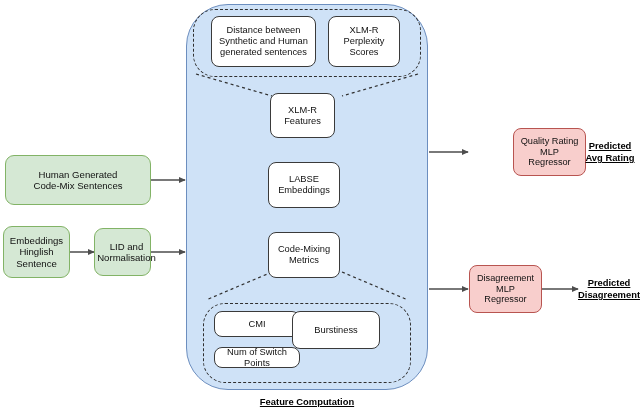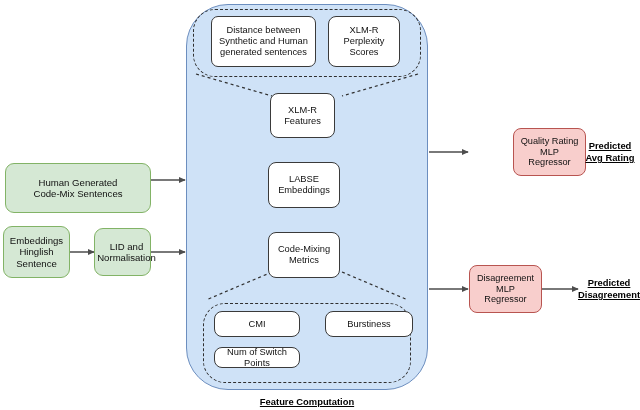--- a/index.html
+++ b/index.html
@@ -83,50 +83,50 @@
 
     <line x1="542" y1="289" x2="578" y2="289" stroke="#4d4d4d" stroke-width="1.5" marker-end="url(#arrowhead)"></line>
 
     <line x1="196" y1="74" x2="272" y2="96" stroke="#2f2f2f" stroke-width="1.2" stroke-dasharray="3,3"></line>
     <line x1="418" y1="74" x2="342" y2="96" stroke="#2f2f2f" stroke-width="1.2" stroke-dasharray="3,3"></line>
 
     <line x1="272" y1="272" x2="206" y2="300" stroke="#2f2f2f" stroke-width="1.2" stroke-dasharray="3,3"></line>
     <line x1="342" y1="272" x2="408" y2="300" stroke="#2f2f2f" stroke-width="1.2" stroke-dasharray="3,3"></line>
   </svg>
 
-  <div class="node green" style="left:5px;top:163px;width:146px;height:50px;">Human Generated
+  <div class="node green" style="left:5px;top:155px;width:146px;height:50px;">Human Generated
 Code-Mix Sentences</div>
 
   <div class="node green" style="left:3px;top:226px;width:67px;height:52px;">Embeddings
 Hinglish
 Sentence</div>
 
   <div class="node green" style="left:94px;top:228px;width:57px;height:48px;padding-left:8px;">LID and
 Normalisation</div>
 
-  <div class="node white" style="left:211px;top:16px;width:105px;height:51px;border-radius:7px;">Distance between
+  <div class="node white" style="left:211px;top:16px;width:105px;height:51px;">Distance between
 Synthetic and Human
 generated sentences</div>
 
   <div class="node white" style="left:328px;top:16px;width:72px;height:51px;">XLM-R
 Perplexity
 Scores</div>
 
   <div class="node white" style="left:270px;top:93px;width:65px;height:45px;">XLM-R
 Features</div>
 
   <div class="node white" style="left:268px;top:162px;width:72px;height:46px;">LABSE
 Embeddings</div>
 
   <div class="node white" style="left:268px;top:232px;width:72px;height:46px;">Code-Mixing
 Metrics</div>
 
   <div class="node white" style="left:214px;top:311px;width:86px;height:26px;">CMI</div>
 
-  <div class="node white" style="left:325px;top:311px;width:88px;height:26px;text-align:center;">Burstiness</div>
+  <div class="node white" style="left:292px;top:311px;width:88px;height:38px;text-align:center;">Burstiness</div>
 
   <div class="node white" style="left:214px;top:347px;width:86px;height:21px;">Num of Switch
 Points</div>
 
 
   <div class="node pink" style="left:469px;top:128px;width:73px;height:48px;margin-left:44px;">Quality Rating
 MLP
 Regressor</div>
 
   <div class="node pink" style="left:469px;top:265px;width:73px;height:48px;">Disagreement

